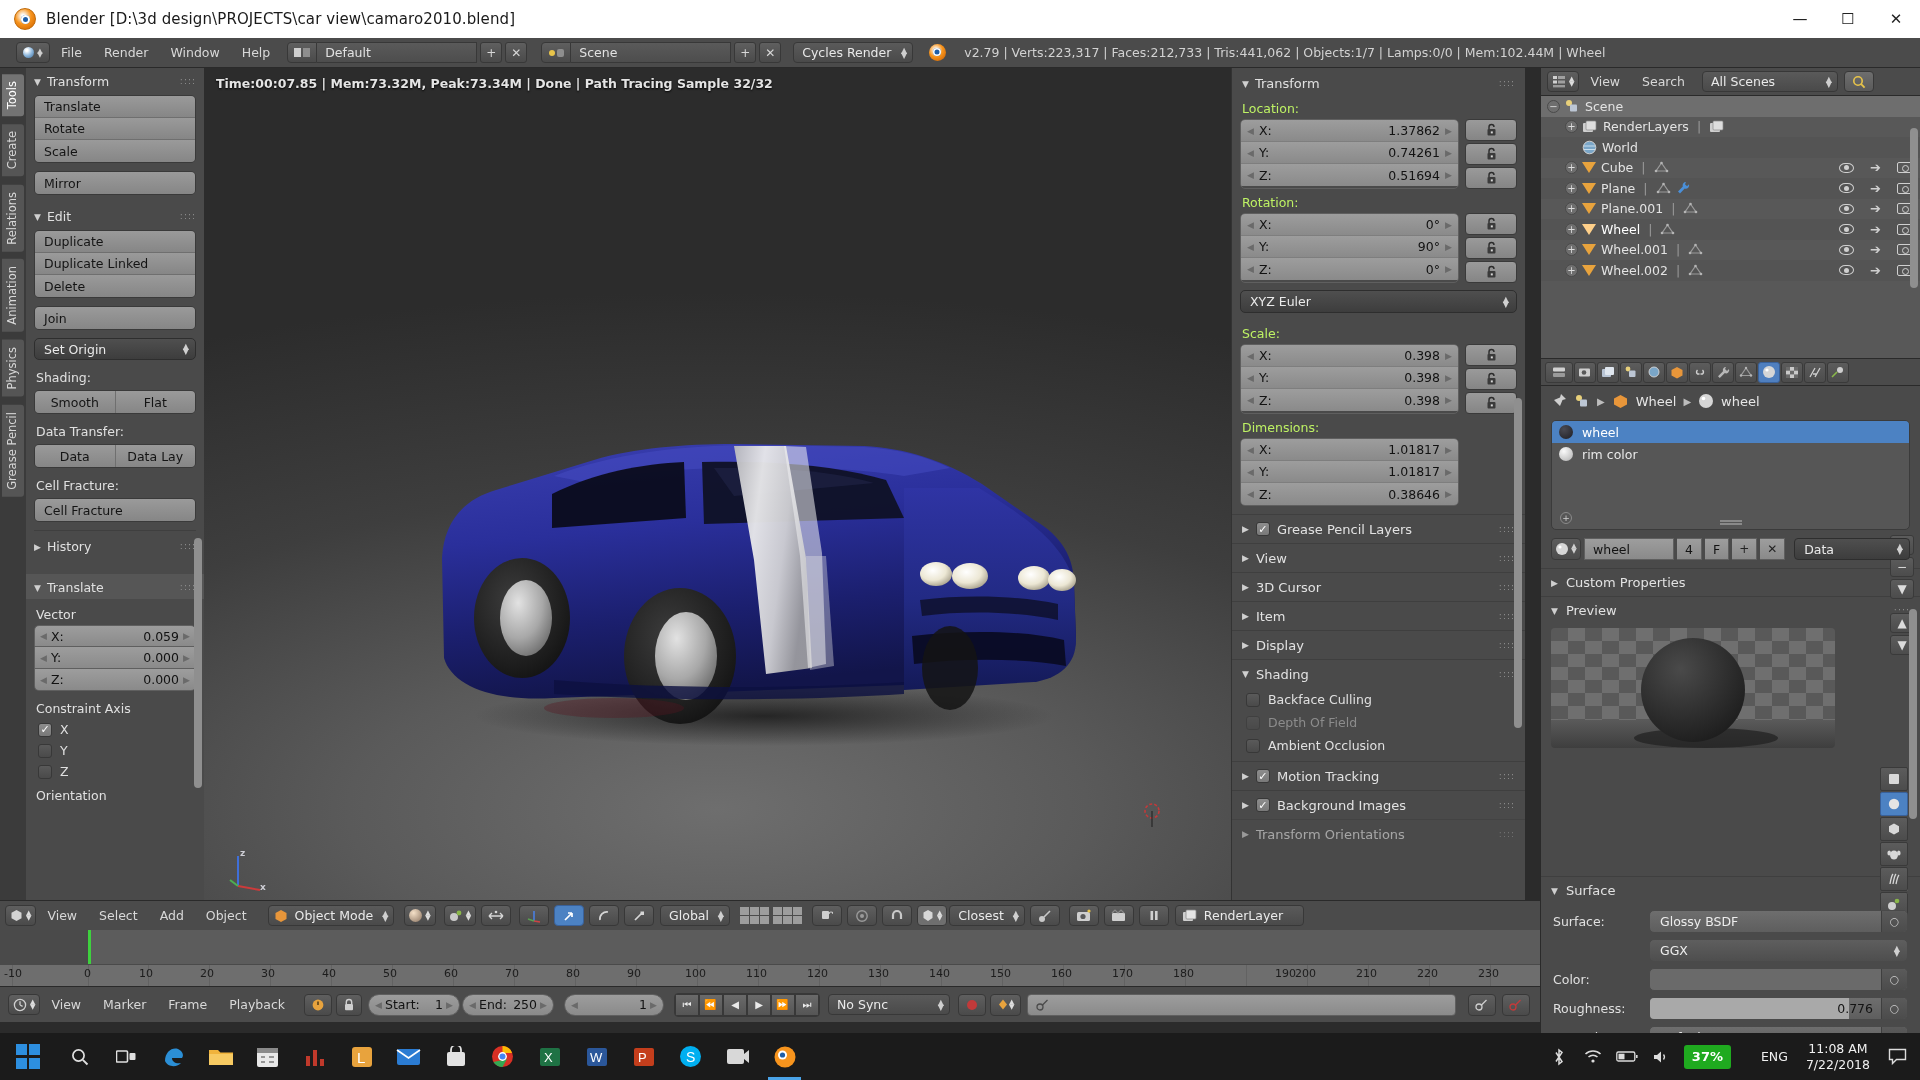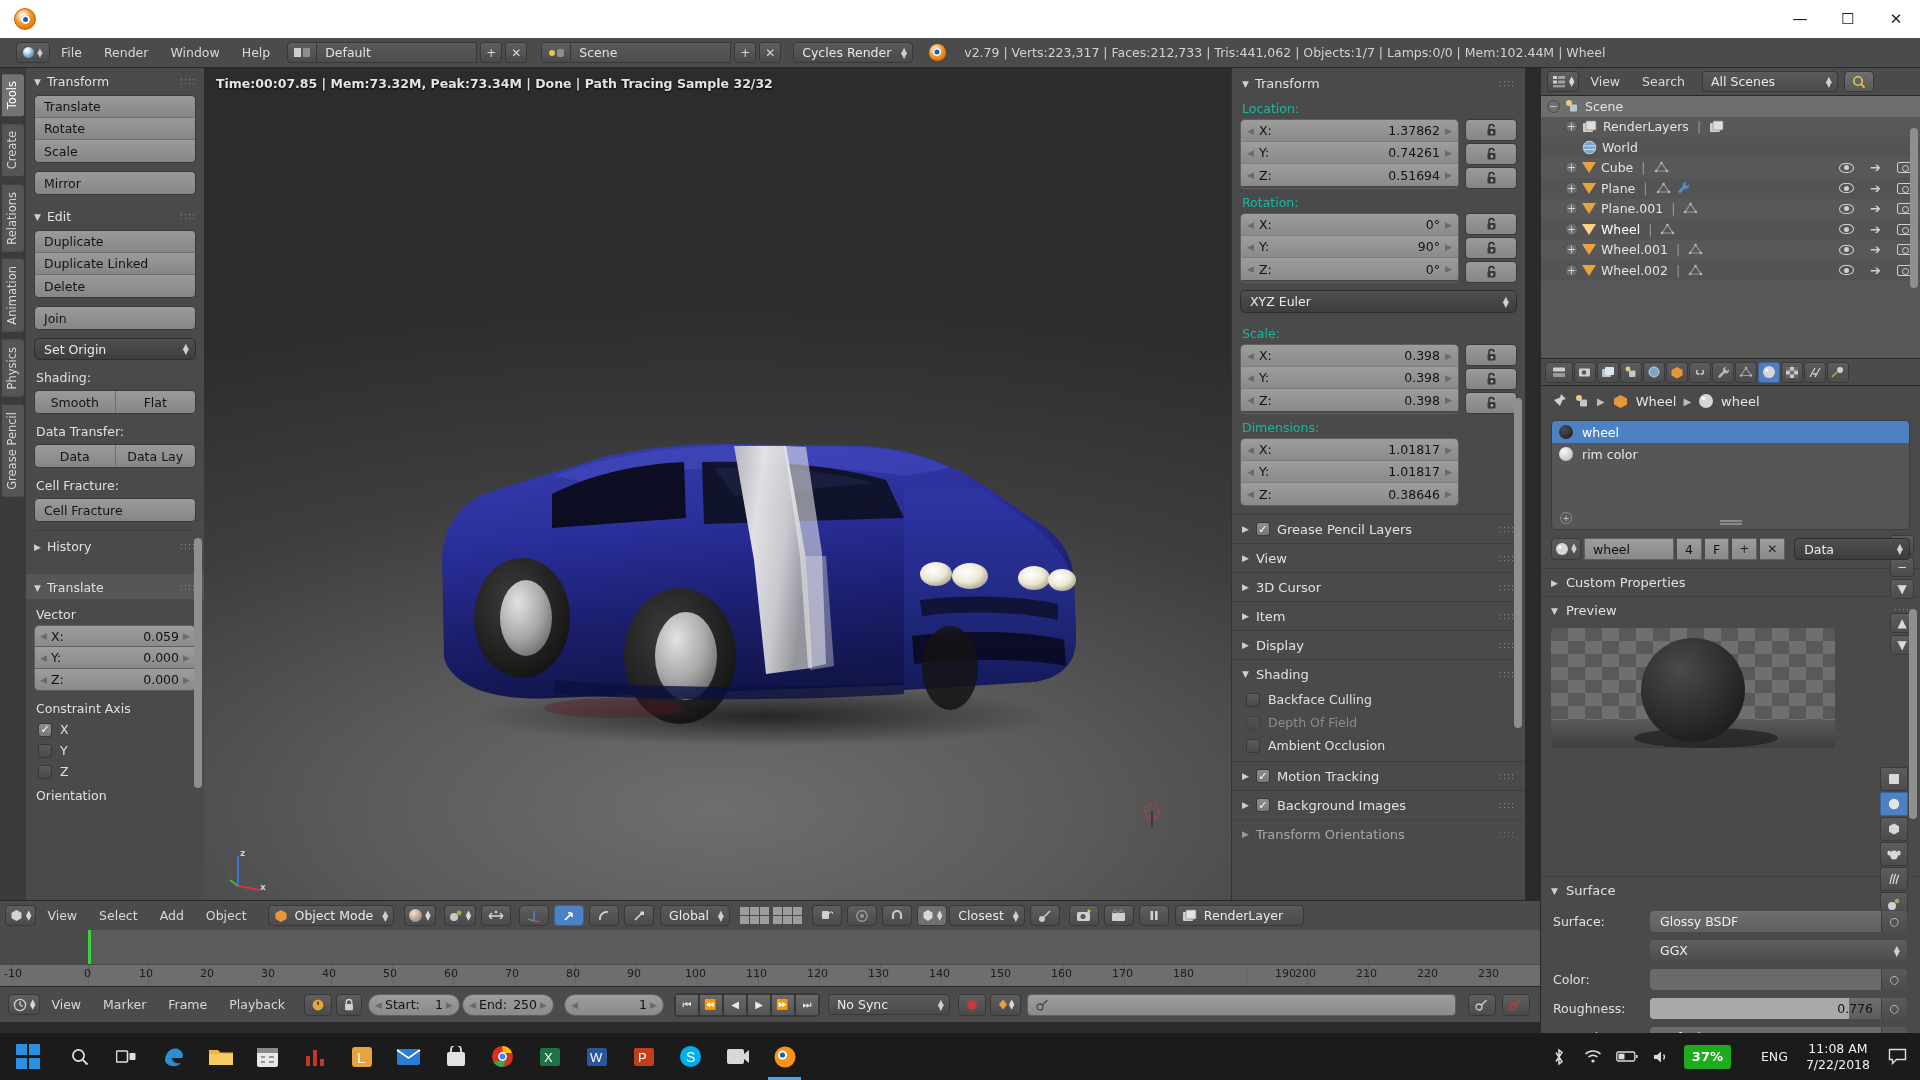--- a/index.html
+++ b/index.html
@@ -130,21 +130,21 @@
     background:linear-gradient(#5a5a5a,#4a4a4a);display:flex;align-items:center;
     padding:0 20px 0 8px;font-size:12.5px;color:#eaeaea;margin-left:6px;position:relative;}
   .vf-sel .arrows{position:absolute;right:5px;display:flex;flex-direction:column;
     line-height:5px;font-size:8px;color:#cfcfcf;}
   .grid9{display:grid;grid-template-columns:repeat(3,9px);grid-template-rows:repeat(2,8px);gap:1px;}
   .grid9 i{background:#9d9d9d;display:block;}
 
   
   #npanel { position:absolute; left:1231px; top:30px; width:294px; height:862px;
     background:#4a4a4a; border-left:1px solid #333; overflow:hidden;}
-  .np-label{font-size:12.5px;color:#14b8a6;padding:6px 0 3px 10px;}
+  .np-label{font-size:12.5px;color:#bef264;padding:6px 0 3px 10px;}
   .np-rowwrap{display:flex;padding:0 8px;gap:6px;}
   .np-fields{flex:1;border-radius:5px;overflow:hidden;border:1px solid #5f5f5f;}
   .np-nf{height:22px;background:linear-gradient(#9d9d9d,#8a8a8a);display:flex;align-items:center;
     font-size:12.5px;color:#121212;position:relative;padding:0 18px;border-bottom:1px solid #7e7e7e;}
   .np-nf:last-child{border-bottom:none;}
   .np-nf .lab{position:absolute;left:18px;}
   .np-nf .val{margin-left:auto;}
   .np-nf .la,.np-nf .ra{position:absolute;color:#6a6a6a;font-size:9px;}
   .np-nf .la{left:6px;} .np-nf .ra{right:6px;}
   .locks{width:52px;display:flex;flex-direction:column;gap:2px;}
@@ -280,20 +280,21 @@
     padding:0 8px;border-radius:3px;margin:0 6px;font-weight:bold;}
   #clock{color:#f0f0f0;font-size:12.5px;line-height:16px;text-align:center;padding:0 10px;}
   .lang{color:#f0f0f0;font-size:12.5px;padding:0 8px;margin-left:16px;}
   #notif{width:34px;height:47px;display:flex;align-items:center;justify-content:center;color:#dcdcdc;}
 </style>
 </head>
 <body>
 
 <div id="titlebar">
   <div class="tb-icon"></div>
+  <div class="tb-title">Blender [D:\3d design\PROJECTS\car view\camaro2010.blend]</div>
   <div class="tb-btns">
     <div>—</div>
     <div>☐</div>
     <div>✕</div>
   </div>
 </div>
 
 <div id="blender">
 
   <div id="info-header">

